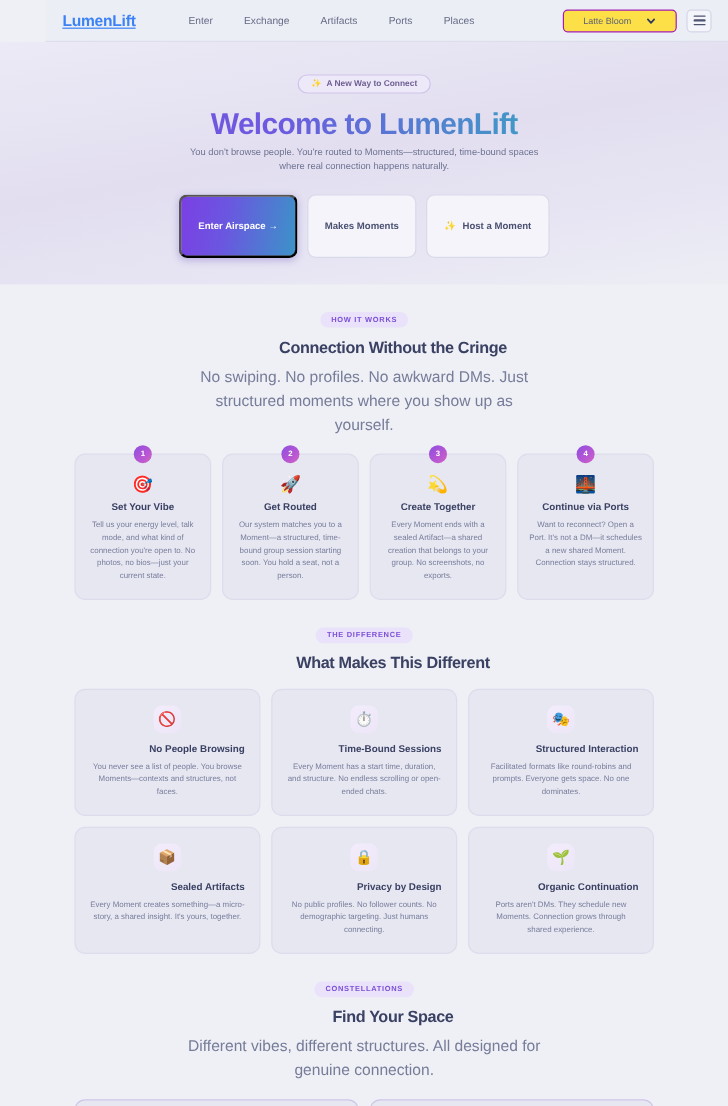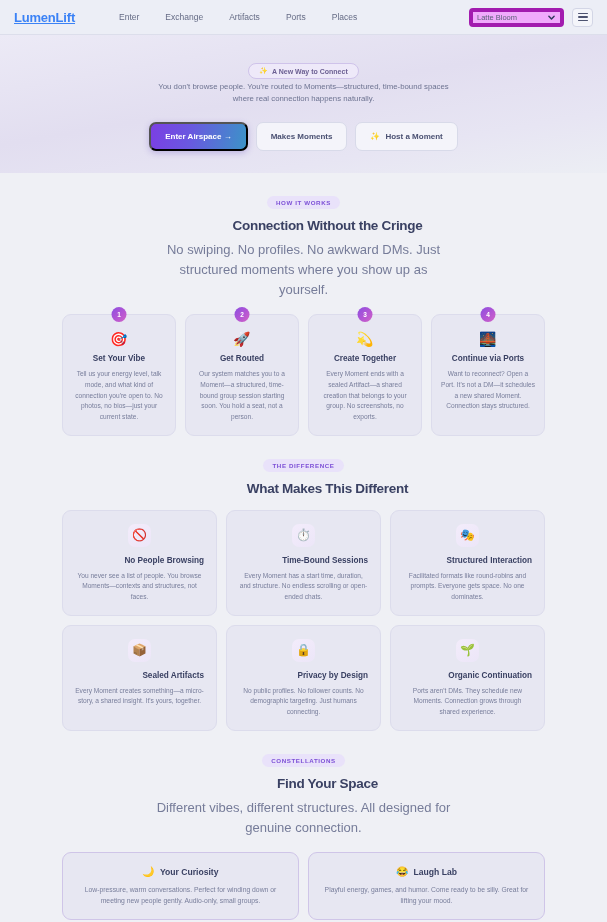--- a/index.html
+++ b/index.html
@@ -28,20 +28,21 @@
   
   .navbar {
     height: 35px;
     background: #eceef6;
     border-bottom: 1px solid #dcdeeb;
     display: flex;
     align-items: center;
     padding: 0 14px;
     position: relative;
     z-index: 20;
+    margin-left: 38px;
   }
   .brand {
     font-size: 13px;
     font-weight: bold;
     color: #3b82f6;
     letter-spacing: -0.2px;
   }
   .nav-links {
     display: flex;
     align-items: center;
@@ -56,26 +57,26 @@
   }
   .nav-right {
     margin-left: auto;
     display: flex;
     align-items: center;
     gap: 8px;
   }
   .theme-select {
     width: 95px;
     height: 19px;
-    border: 4px solid #a21caf;
+    border: 1px solid #a21caf;
     border-radius: 4px;
-    background: #f0abfc;
-    display: flex;
-    align-items: center;
-    padding: 0 4px;
+    background: #fde047;
+    display: flex;
+    align-items: center;
+    padding: 0 16px;
     font-size: 7.5px;
     color: #5b6078;
     position: relative;
   }
   .theme-select .chev {
     margin-left: auto;
     width: 9px;
     height: 9px;
   }
   .menu-btn {
@@ -137,21 +138,21 @@
   .hero-actions {
     margin-top: 16px;
     display: flex;
     justify-content: center;
     gap: 8px;
   }
   .btn {
     border-radius: 7px;
     font-size: 8px;
     font-weight: bold;
-    padding: 8px 14px;
+    padding: 20px 14px;
     display: inline-flex;
     align-items: center;
     gap: 5px;
     white-space: nowrap;
   }
   .btn-primary {
     background: linear-gradient(100deg, #7b3fe4 0%, #6a57e0 40%, #3c93c8 100%);
     color: #ffffff;
     box-shadow: 0 2px 6px rgba(96, 70, 190, 0.30);
   }
@@ -313,20 +314,21 @@
         <i></i>
       </button>
     </div>
   </div>
 
   <section class="hero">
     <div class="pill">
       <span>✨</span>
       <span>A New Way to Connect</span>
     </div>
+    <h1>Welcome to LumenLift</h1>
     <p>You don't browse people. You're routed to Moments—structured, time-bound spaces where real connection happens naturally.</p>
     <div class="hero-actions">
       <button class="btn btn-primary">Enter Airspace →</button>
       <button class="btn btn-secondary">Makes Moments</button>
       <button class="btn btn-secondary">
         <span>✨</span>
         <span>Host a Moment</span>
       </button>
     </div>
   </section>

